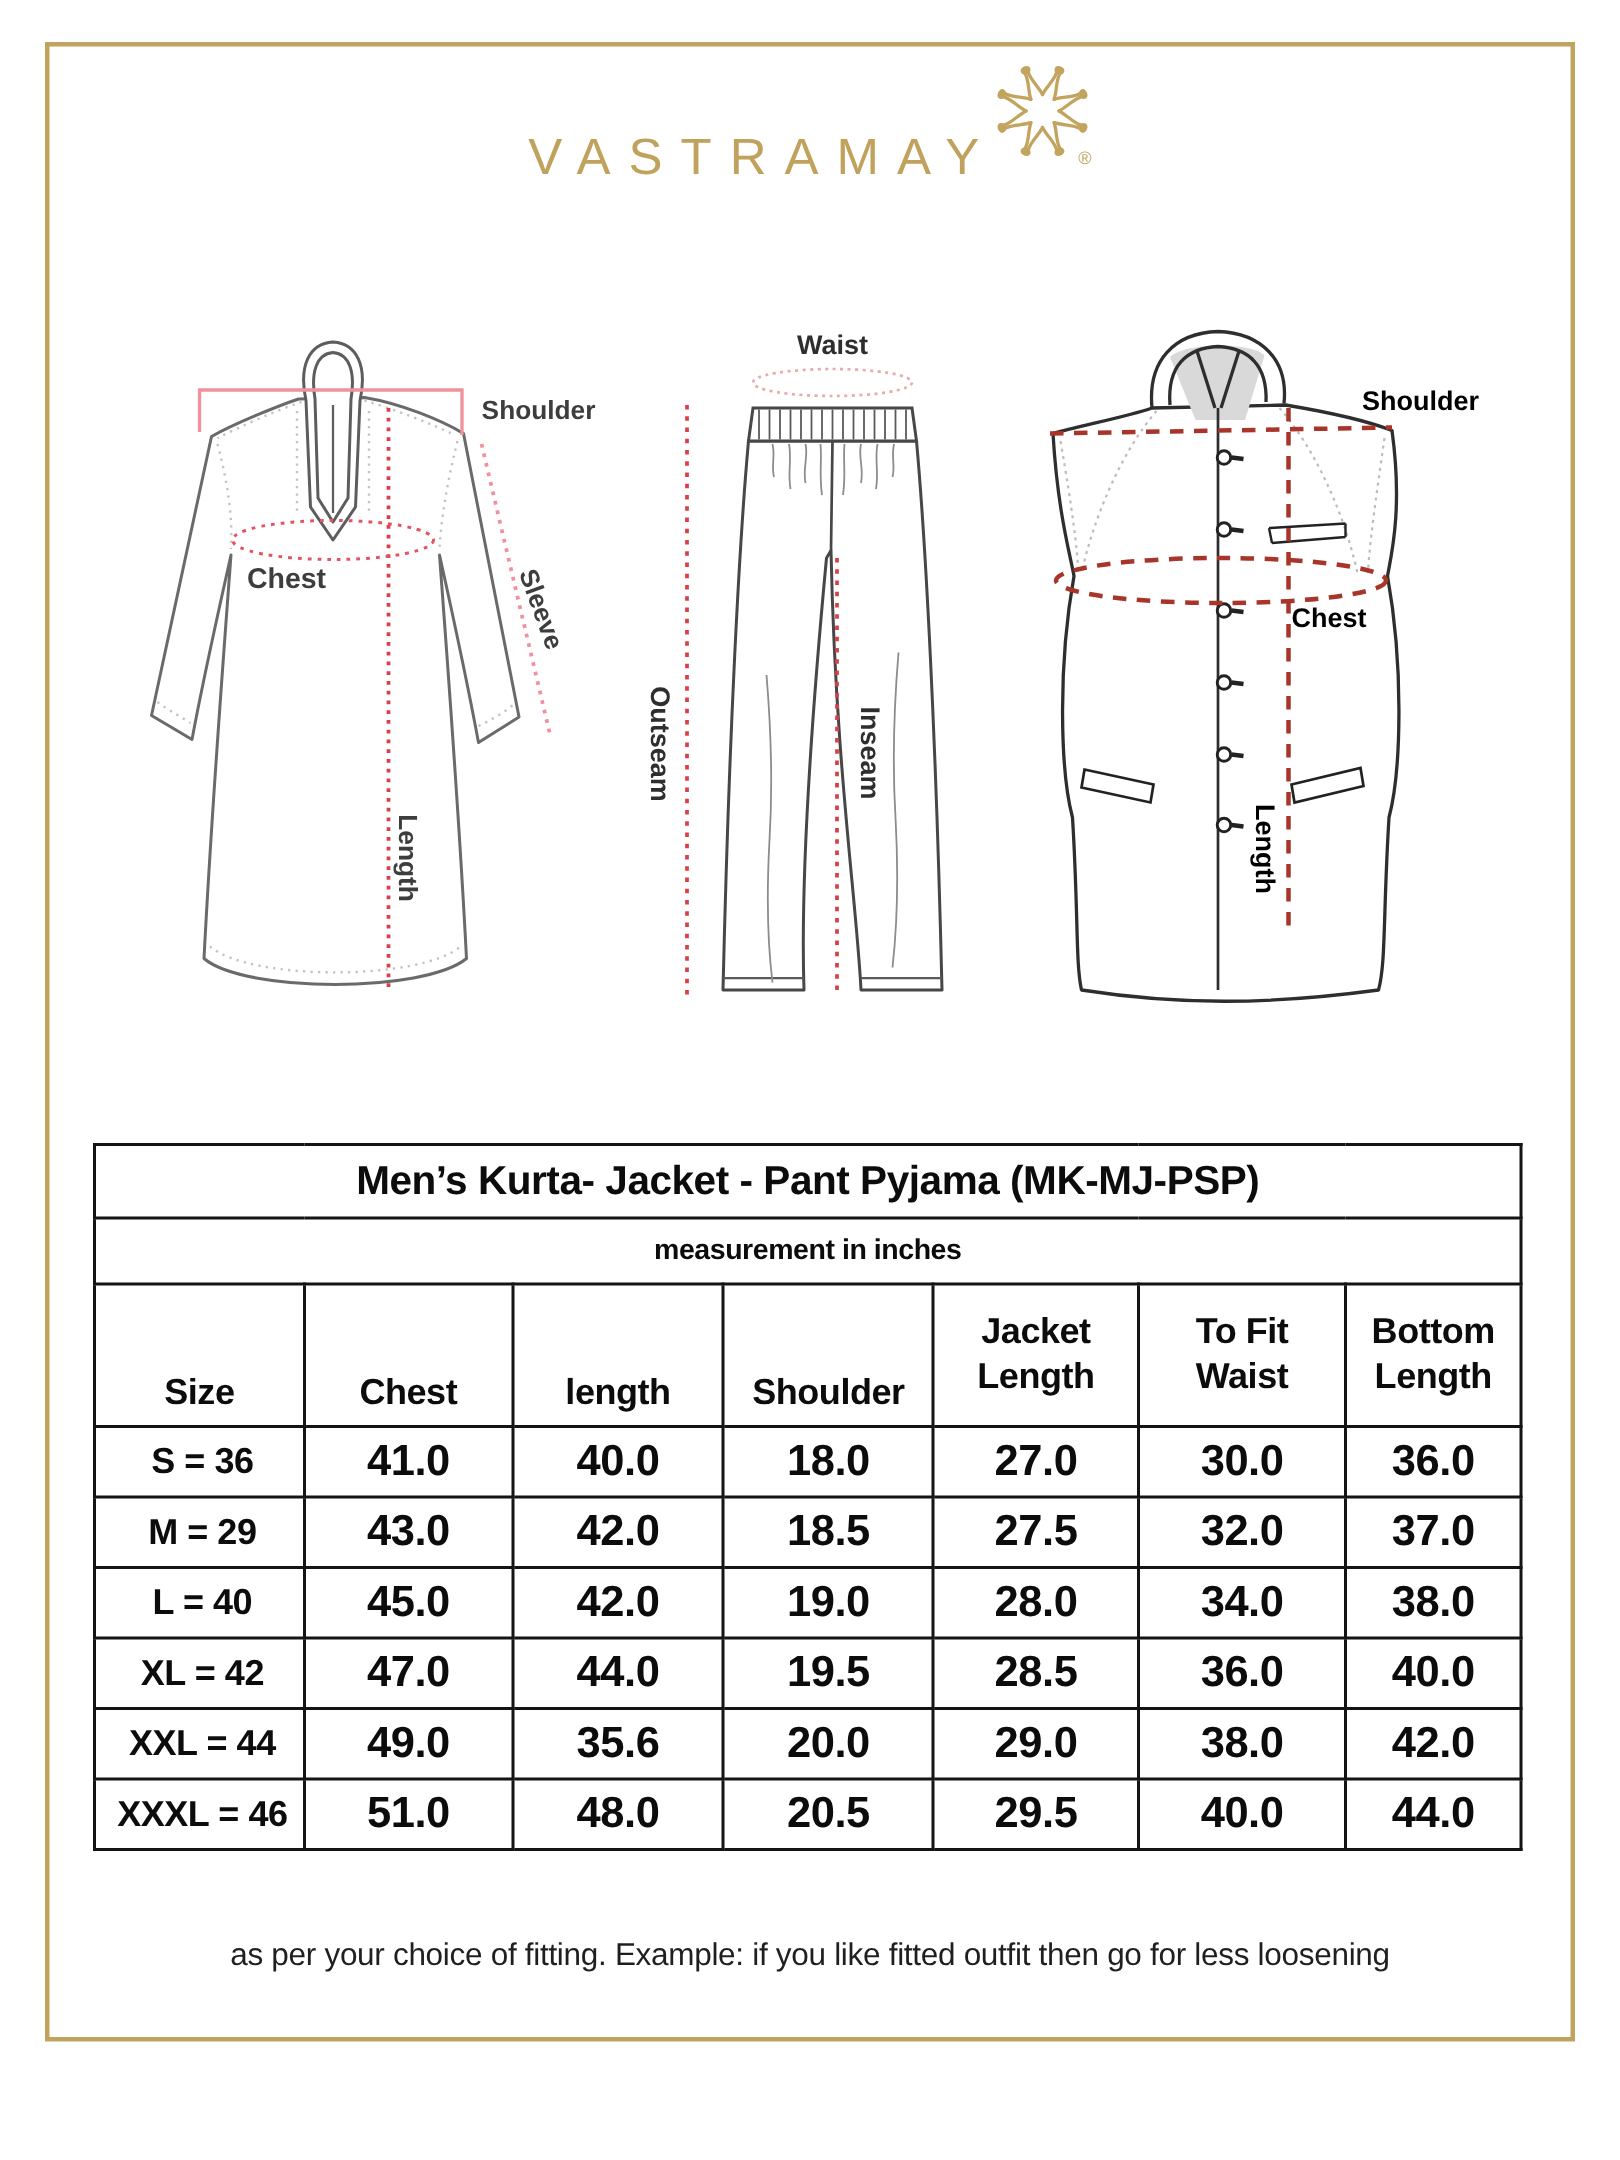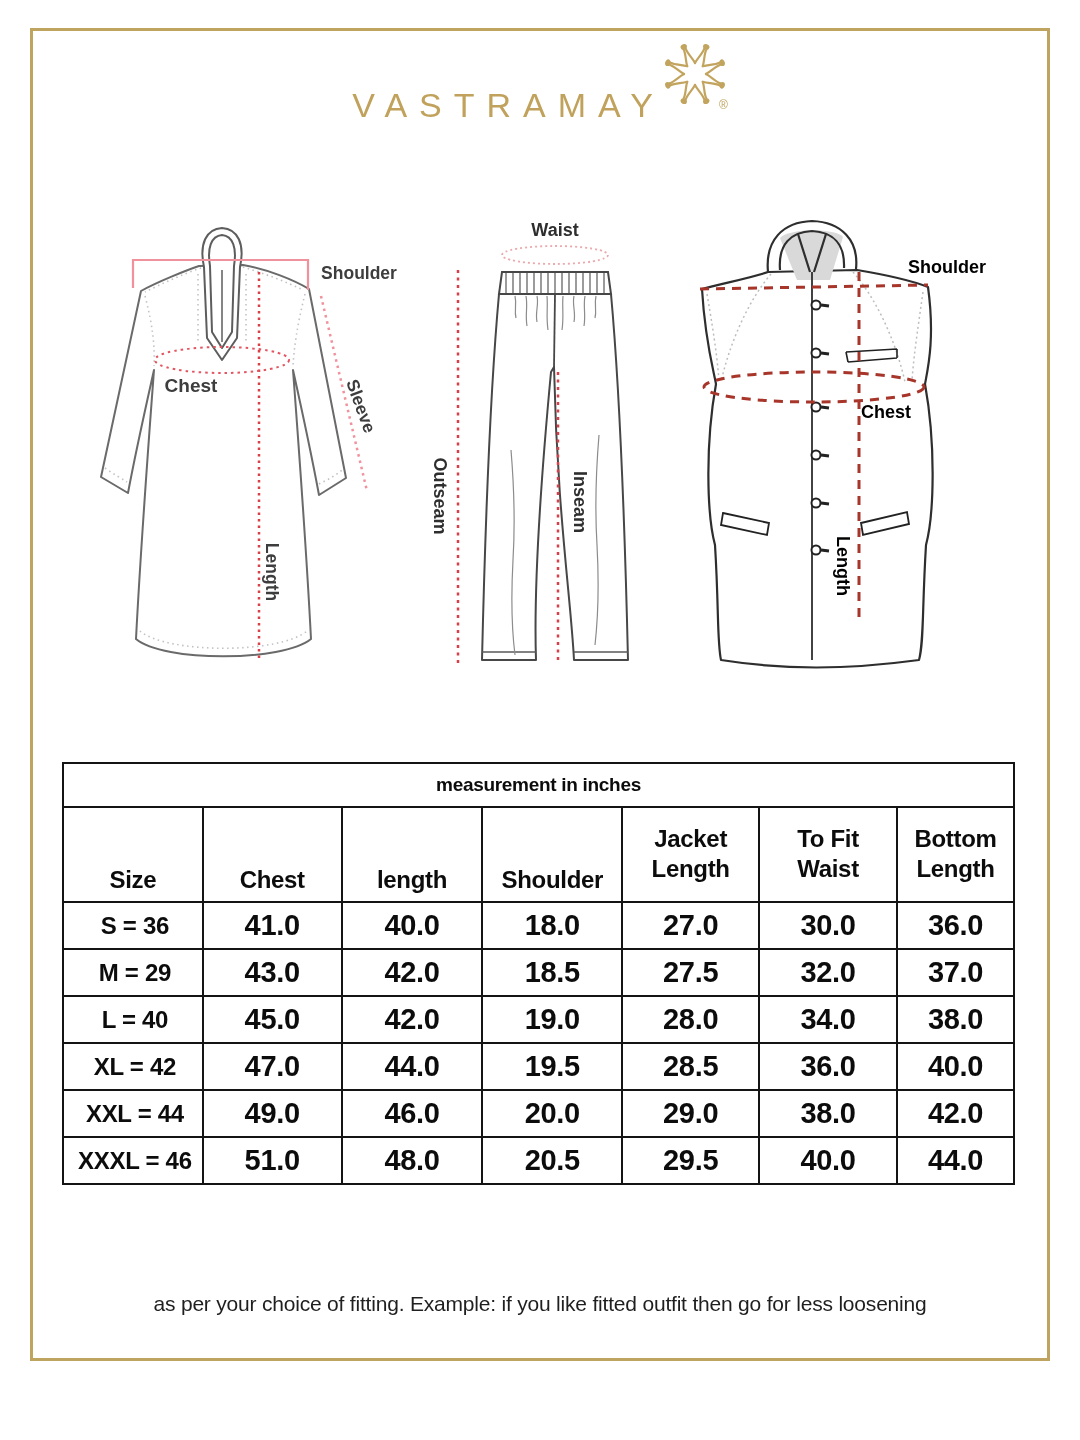--- a/index.html
+++ b/index.html
@@ -185,20 +185,23 @@
       <colgroup>
         <col style="width:14.7%">
           <col style="width:14.6%">
           <col style="width:14.8%">
         <col style="width:14.7%">
           <col style="width:14.4%">
           <col style="width:14.5%">
           <col style="width:12.3%">
       </colgroup>
       <tbody>
+        <tr class="row-title">
+          <td colspan="7">Men’s Kurta- Jacket - Pant Pyjama (MK-MJ-PSP)</td>
+        </tr>
         <tr class="row-subtitle">
           <td colspan="7">measurement in inches</td>
         </tr>
         <tr>
           <th>Size</th>
           <th>Chest</th>
           <th>length</th>
           <th>Shoulder</th>
           <th class="two">Jacket
 Length</th>
@@ -239,21 +242,21 @@
           <td class="val">47.0</td>
           <td class="val">44.0</td>
           <td class="val">19.5</td>
           <td class="val">28.5</td>
           <td class="val">36.0</td>
           <td class="val">40.0</td>
         </tr>
         <tr>
           <td class="size">XXL = 44</td>
           <td class="val">49.0</td>
-          <td class="val">46.0</td>
+          <td class="val">35.6</td>
           <td class="val">20.0</td>
           <td class="val">29.0</td>
           <td class="val">38.0</td>
           <td class="val">42.0</td>
         </tr>
         <tr>
           <td class="size">XXXL = 46</td>
           <td class="val">51.0</td>
           <td class="val">48.0</td>
           <td class="val">20.5</td>

